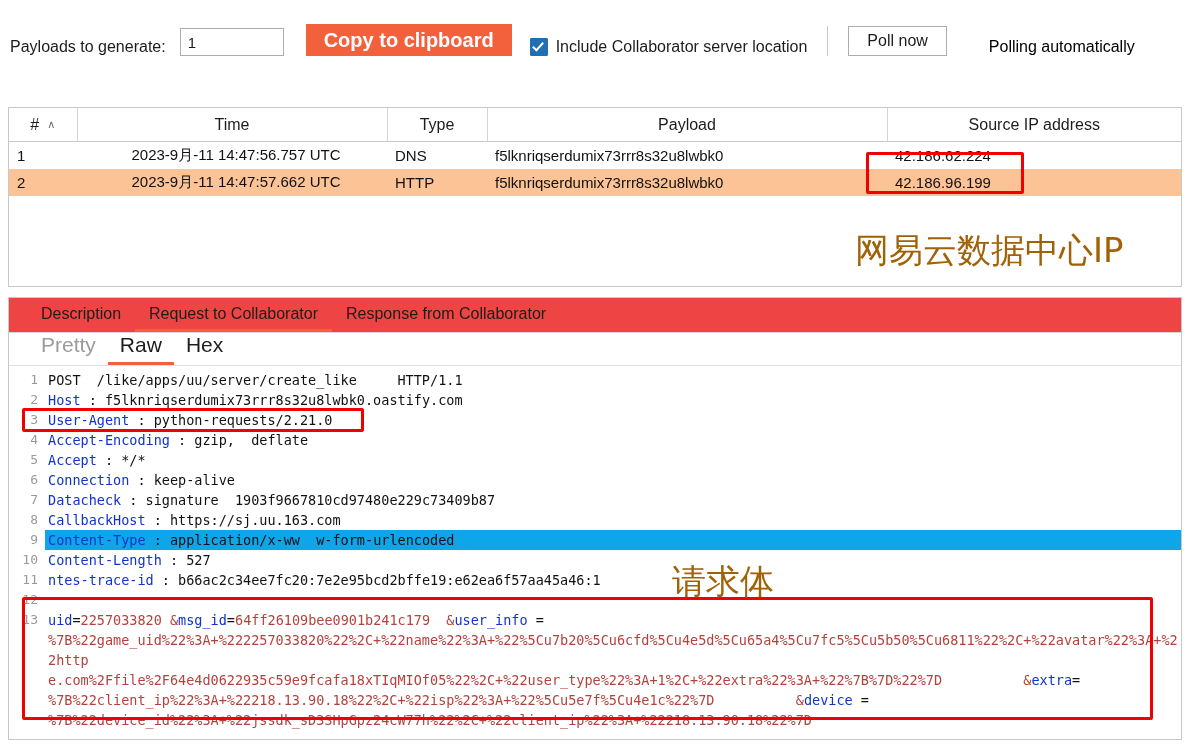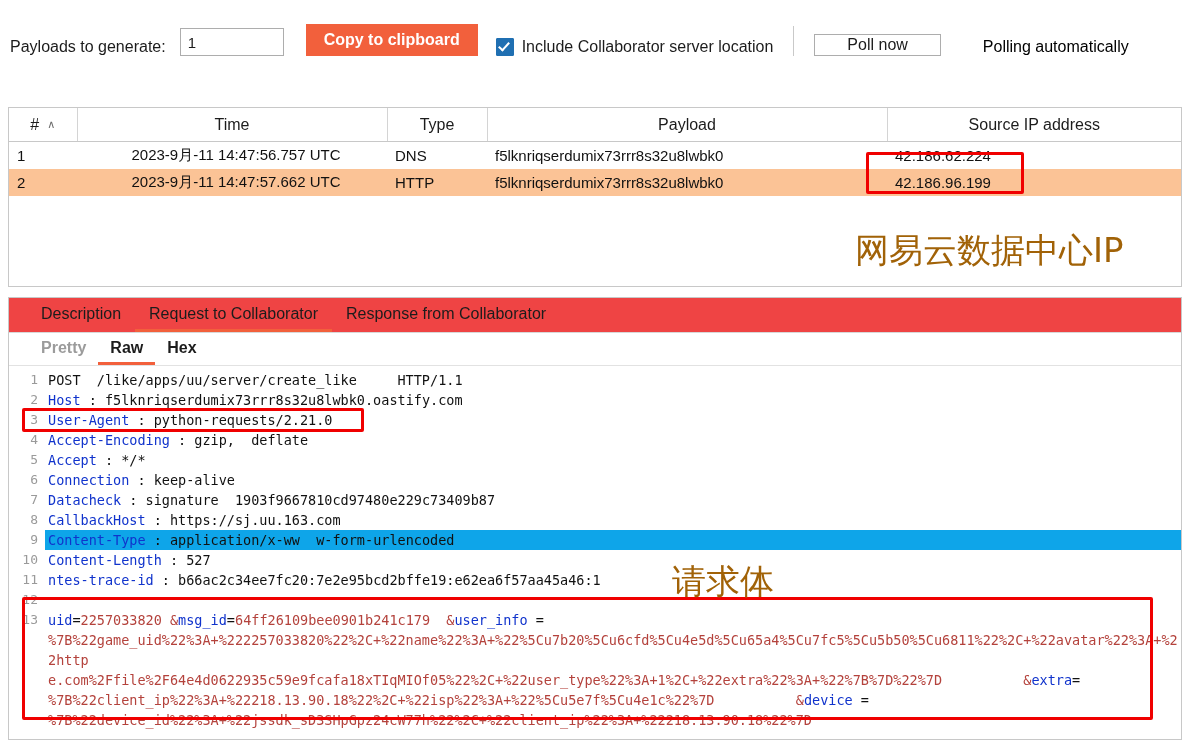--- a/index.html
+++ b/index.html
@@ -43,21 +43,21 @@
     padding: 0 7px;
     box-sizing: border-box;
     outline: none;
   }
   .tb-orange-btn {
     background: #f2603c;
     color: #ffffff;
     border: none;
     font-family: "Liberation Sans", sans-serif;
     font-weight: bold;
-    font-size: 16px;
+    font-size: 20px;
     padding: 0 18px;
     height: 32px;
     line-height: 32px;
     cursor: pointer;
     white-space: nowrap;
     margin-left: 8px;
   }
   .tb-check-wrap {
     display: flex;
     align-items: center;
@@ -90,22 +90,22 @@
     height: 30px;
     background: #c9c9c9;
     margin: 0 6px;
   }
   .tb-plain-btn {
     border: 1px solid #adadad;
     background: #ffffff;
     font-family: "Liberation Sans", sans-serif;
     font-size: 16px;
     color: #1c1c1c;
-    height: 22px;
-    padding: 0 32px;
+    height: 30px;
+    padding: 0 18px;
     cursor: pointer;
     white-space: nowrap;
   }
   .tb-status {
     font-size: 16px;
     color: #000000;
     margin-left: 28px;
     white-space: nowrap;
   }
 
@@ -208,26 +208,25 @@
   }
   .subtabs-row {
     display: flex;
     align-items: flex-end;
     height: 32px;
     padding-left: 20px;
     border-bottom: 1px solid #e2e2e2;
     background: #ffffff;
   }
   .subtab {
-    font-size: 16px;
+    font-size: 21px;
     color: #1c1c1c;
     padding: 0 12px 5px 12px;
     cursor: pointer;
     border-bottom: 3px solid transparent;
-    font-weight: bold;
   }
   .subtab.muted { color: #9b9b9b; }
   .subtab.active { border-bottom: 3px solid #f2603c; margin-top: 24px; }
 
   
   .code-area {
     position: relative;
     font-family: "DejaVu Sans Mono", monospace;
     font-size: 13.5px;
     line-height: 20px;

